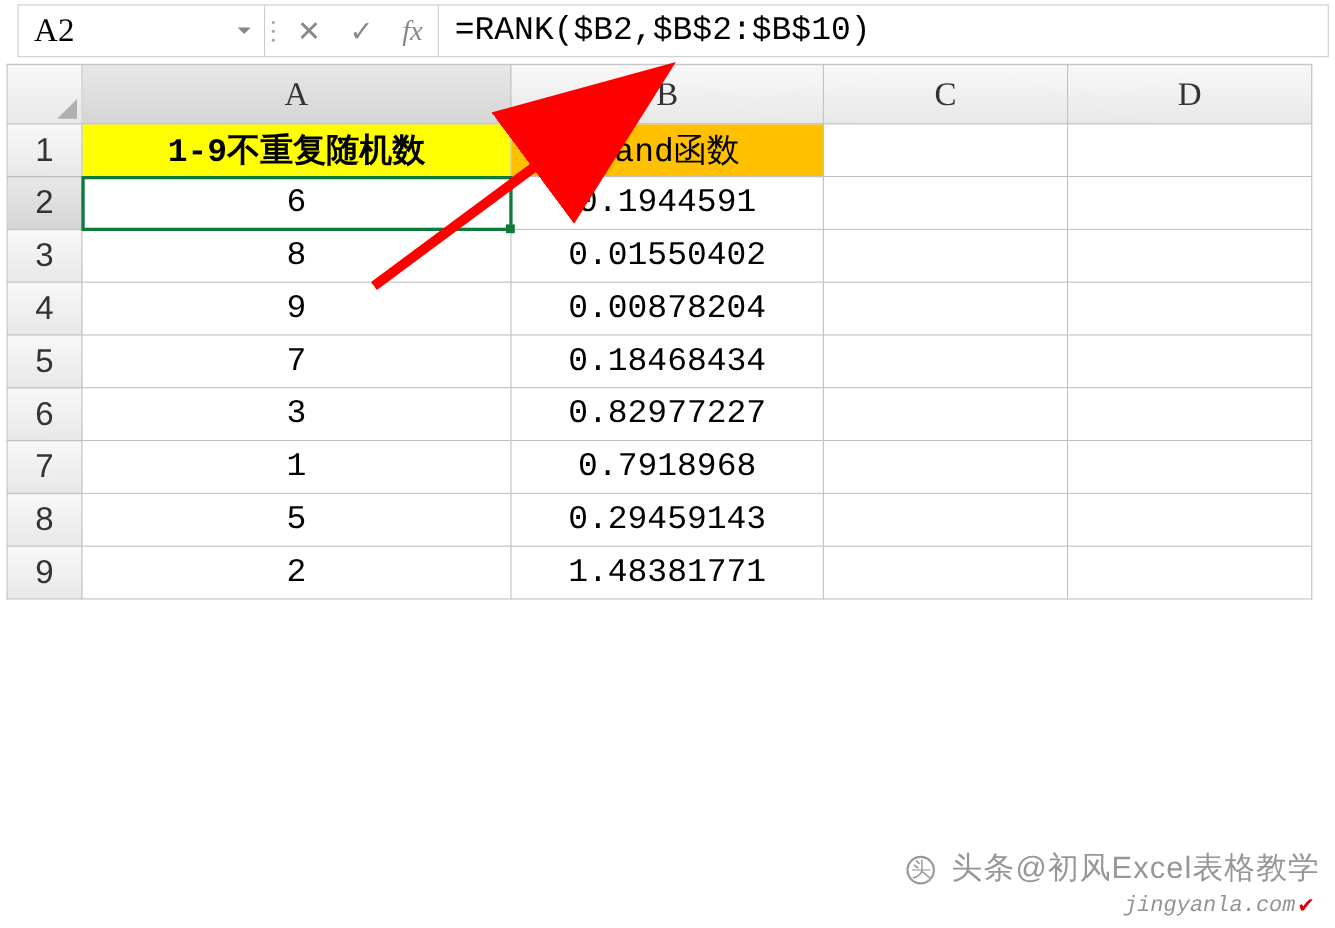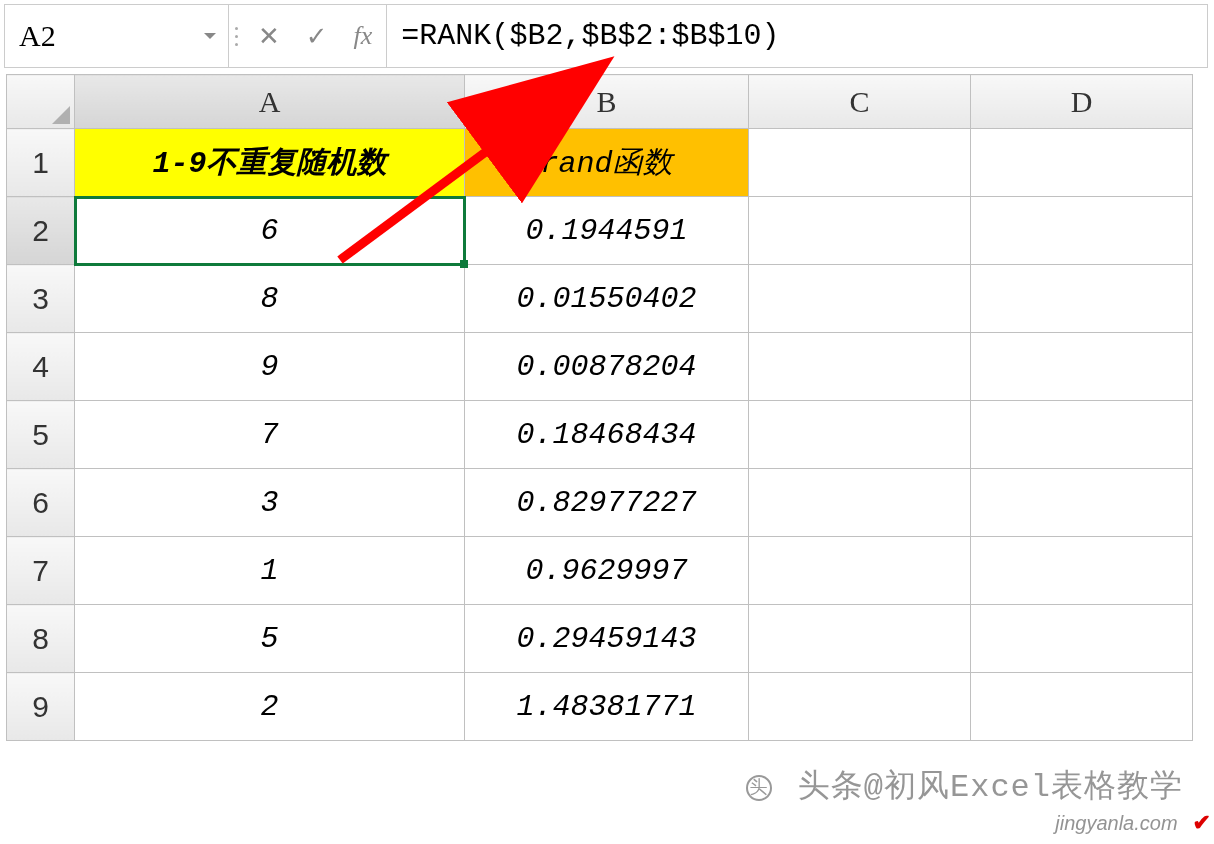--- a/index.html
+++ b/index.html
@@ -9,22 +9,22 @@
       width: 1214px;
       height: 844px;
       overflow: hidden;
       position: relative;
     }
     .formula-bar {
       display: flex;
       align-items: center;
       border: 1px solid #ccc;
       background: #fff;
-      height: 64px;
-      margin: 4px 6px 6px 4px;
+      height: 48px;
+      margin: 4px 6px 6px 16px;
     }
     .name-box {
       width: 224px;
       height: 100%;
       display: flex;
       align-items: center;
       padding-left: 14px;
       font-size: 30px;
       font-family: "Times New Roman", serif;
       border-right: 1px solid #ccc;
@@ -109,21 +109,21 @@
       width: 68px;
       background: linear-gradient(to bottom, #f8f8f8, #e8e8e8);
       font-size: 30px;
       font-family: "Arial", sans-serif;
       color: #333;
       font-weight: normal;
     }
     .row-head.active {
       background: linear-gradient(to bottom, #e8e8e8, #d5d5d5);
     }
-    .data-row td { height: 68px; font-style: italic; }
+    .data-row td { height: 48px; }
     .hdr-a {
       background: #ffff00;
       font-size: 30px;
       font-weight: bold;
       color: #000;
       border:1.5px solid #000;
     }
     .hdr-b {
       background: #ffc000;
       font-size: 30px;
@@ -152,25 +152,25 @@
     }
     .arrow-svg {
       position: absolute;
       left: 310px;
       top: 55px;
       pointer-events: none;
       z-index: 5;
     }
     .watermark {
       position: absolute;
-      right: 31px;
+      right: 14px;
       bottom: 36px;
-      font-size: 32px;
+      font-size: 28px;
       color: rgba(80,80,80,0.6);
-      font-family: Liberation Mono, monospace;
+      font-family: Liberation Sans, sans-serif;
       text-shadow: 0 1px 2px rgba(255,255,255,0.6);
       letter-spacing:1px;
     }
     .watermark-logo{
       display:inline-block;
       width:26px;height:26px;
       background:#fff;
       border-radius:50%;
       border:2px solid #999;
       position:relative;
@@ -179,29 +179,29 @@
     }
     .watermark-logo::after{
         content:'头';
         position:absolute;
         left:2px;top:-2px;
         font-size:18px;
         color:#999;
     }
     .watermark2 {
       position: absolute;
-      right: 3px;
+      right: 20px;
       bottom: 8px;
       font-size: 20px;
       color: rgba(120,120,120,0.8);
-      font-family: Liberation Sans, sans-serif;
+      font-family: Liberation Mono, monospace;
       font-style: italic;
       display:flex;
       align-items:center;
-      gap:15px;
+      gap:3px;
     }
     .check-red{color:#d00;font-weight:bold;font-style:normal;font-size:22px;}
   </style>
 </head>
 <body>
 
 <div class="formula-bar">
   <div class="name-box">
     <span>A2</span>
     <span class="name-box-arrow"></span>
@@ -277,21 +277,21 @@
   <tr class="data-row">
     <th class="row-head">6</th>
     <td class="cell cell-a">3</td>
     <td class="cell cell-b">0.82977227</td>
     <td class="blank-cell"></td>
     <td class="blank-cell"></td>
   </tr>
   <tr class="data-row">
     <th class="row-head">7</th>
     <td class="cell cell-a">1</td>
-    <td class="cell cell-b">0.9629997</td>
+    <td class="cell cell-b">0.7918968</td>
     <td class="blank-cell"></td>
     <td class="blank-cell"></td>
   </tr>
   <tr class="data-row">
     <th class="row-head">8</th>
     <td class="cell cell-a">5</td>
     <td class="cell cell-b">0.29459143</td>
     <td class="blank-cell"></td>
     <td class="blank-cell"></td>
   </tr>

